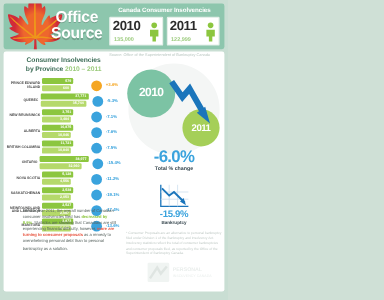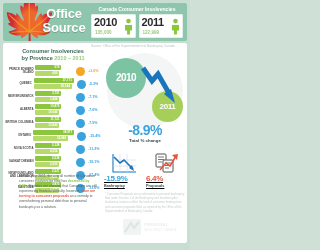--- a/index.html
+++ b/index.html
@@ -138,21 +138,21 @@
   .bigpct-cap{
     position:absolute;left:0;top:91px;width:84px;text-align:center;
     color:#37474f;font-weight:bold;font-size:4.4px;line-height:6px;
   }
 
   
   .stats{
     position:absolute;left:0;top:101px;width:84px;
     display:flex;justify-content:space-around;
   }
-  .stat{width:40px;text-align:left;text-decoration:underline;}
+  .stat{width:40px;text-align:center;}
   .stat .ico{height:26px;display:flex;align-items:flex-end;justify-content:center;}
   .stat .v{font-weight:bold;font-size:8px;line-height:10px;letter-spacing:-.3px;}
   .stat .v.blue{color:#3aa3dd;}
   .stat .v.red{color:#e8543f;}
   .stat .l{font-weight:bold;font-size:3.8px;line-height:5px;color:#37474f;}
 
   
   .footnote{
     position:absolute;left:2px;top:145px;width:82px;
     color:#c2cbc7;font-size:2.8px;line-height:4.2px;
@@ -364,53 +364,39 @@
         </div>
         <div class="c2011">
           <span>2011</span>
         </div>
         <svg class="arrow" width="40" height="44" viewBox="0 0 40 44">
           <path d="M2 3 L11 16 L17 9 L29 30" fill="none" stroke="#1b75bb" stroke-width="5" stroke-linejoin="miter"></path>
           <path d="M23 29 L34 38 L30 24 Z" fill="#1b75bb"></path>
         </svg>
       </div>
 
-      <div class="bigpct">-8.9%</div>
+      <div class="bigpct">-6.0%</div>
       <div class="bigpct-cap">Total % change</div>
 
       <div class="stats">
 
         <div class="stat">
           <div class="ico">
             <svg width="26" height="22" viewBox="0 0 26 22">
               <path d="M2 2 V20 H25" fill="none" stroke="#1b75bb" stroke-width="1.1"></path>
               <path d="M2 8 H25 M2 14 H25" stroke="#cfe0ee" stroke-width=".7"></path>
               <path d="M9 2 V20 M16 2 V20" stroke="#cfe0ee" stroke-width=".7"></path>
               <path d="M3 5 L9 11 L13 8 L22 17" fill="none" stroke="#1b75bb" stroke-width="1.6"></path>
               <path d="M18 16 L23 19 L21 13 Z" fill="#1b75bb"></path>
             </svg>
           </div>
           <div class="v blue">-15.9%</div>
           <div class="l">Bankruptcy</div>
         </div>
 
-        <div class="stat">
-          <div class="ico">
-            <svg width="26" height="22" viewBox="0 0 26 22">
-              <rect x="3" y="2" width="10" height="13" rx="1" fill="#ffffff" stroke="#555" stroke-width="1"></rect>
-              <path d="M5 5h6M5 7.5h6M5 10h4" stroke="#555" stroke-width=".8"></path>
-              <rect x="10" y="8" width="10" height="12" rx="1" fill="#ffffff" stroke="#555" stroke-width="1"></rect>
-              <path d="M12 11h6M12 13.5h6M12 16h4" stroke="#555" stroke-width=".8"></path>
-              <path d="M7 18 L13 11 L17 14 L23 4" fill="none" stroke="#e8543f" stroke-width="1.6"></path>
-              <path d="M19 3 L25 2 L24 8 Z" fill="#e8543f"></path>
-            </svg>
-          </div>
-          <div class="v red">6.4%</div>
-          <div class="l">Proposals</div>
-        </div>
 
       </div>
 
       <div class="footnote">* Consumer Proposals are an alternative to personal bankruptcy filed under Division 1 of the Bankruptcy and Insolvency Act. Insolvency statistics reflect the total of consumer bankruptcies and consumer proposals filed, as reported by the Office of the Superintendent of Bankruptcy Canada.</div>
 
       <div class="logo">
         <div class="mark">
           <svg width="18" height="16" viewBox="0 0 18 16">
             <path d="M2 13 L8 4 L11 9 L16 3" fill="none" stroke="#b9c6c0" stroke-width="2"></path>
           </svg>

